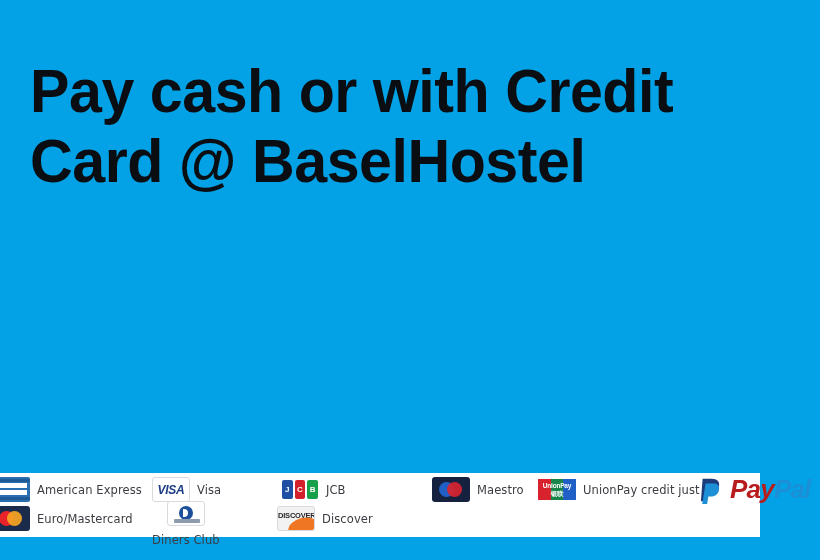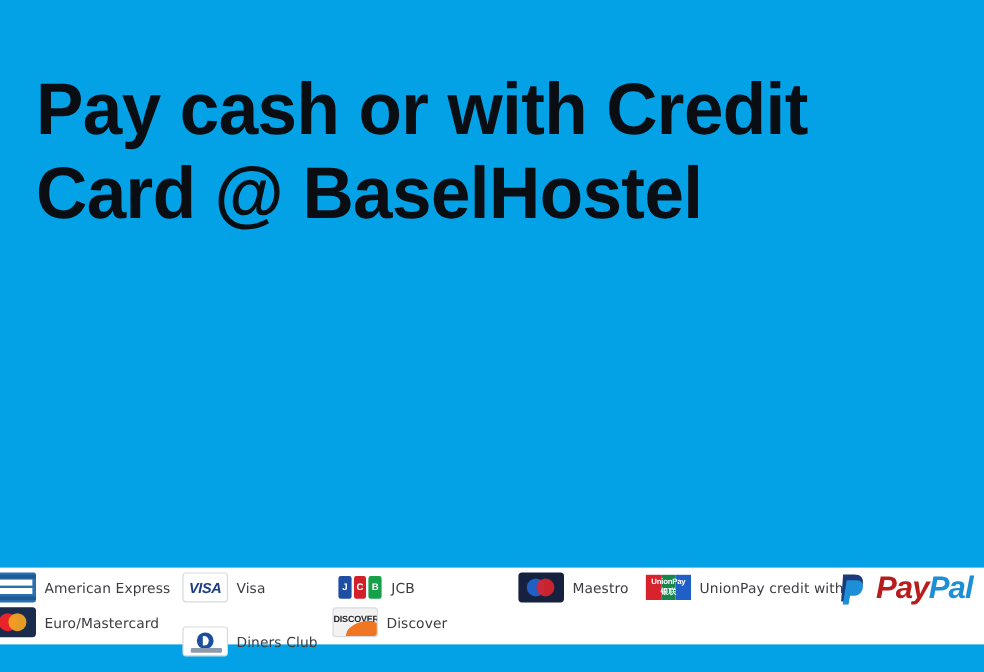--- a/index.html
+++ b/index.html
@@ -48,21 +48,21 @@
     white-space: nowrap;
     transform: scaleX(0.97);
     transform-origin: left center;
   }
 
   
   #payment-panel {
     position: absolute;
     left: 0;
     top: 473px;
-    width: 820px;
+    width: 760px;
     height: 64px;
     background: #ffffff;
   }
   .pm-grid {
     position: relative;
     width: 100%;
     height: 100%;
   }
   .pm-item {
     position: absolute;
@@ -323,21 +323,21 @@
         <span class="pm-label">Euro/Mastercard</span>
       </div>
 
       <div class="pm-item" style="left:152px; top:3px;">
         <span class="tile tile-bordered visa">
           <span class="visa-text">VISA</span>
         </span>
         <span class="pm-label">Visa</span>
       </div>
 
-      <div class="pm-item" style="left:152px; top:48px;">
+      <div class="pm-item" style="left:152px; top:28px;flex-direction:column;">
         <span class="tile tile-bordered diners">
           <span class="diners-mark"></span>
           <span class="diners-cap"></span>
         </span>
         <span class="pm-label">Diners Club</span>
       </div>
 
       <div class="pm-item" style="left:281px; top:3px;">
         <span class="tile jcb">
           <span class="jcb-blk b">J</span>
@@ -367,21 +367,21 @@
       <div class="pm-item" style="left:538px; top:3px;">
         <span class="tile unionpay">
           <span class="up-band r"></span>
           <span class="up-band g"></span>
           <span class="up-band b"></span>
           <span class="up-overlay">
             <span>UnionPay</span>
             <span>银联</span>
           </span>
         </span>
-        <span class="pm-label">UnionPay credit with</span>
+        <span class="pm-label">UnionPay credit just</span>
       </div>
 
       <div id="paypal-item" style="left:698px; top:1px;">
         <span class="pp-mark">
           <svg viewBox="0 0 26 30" width="26" height="28" aria-hidden="true">
             <path d="M4 3 H14 C19.5 3 22.5 6 21.6 11 C20.8 15.6 17.4 18 12.6 18 H9.3 L7.8 27 H2.2 Z" fill="#1b3b7a"></path>
             <path d="M7.2 8 H16 C20.2 8 22.4 10.6 21.6 15 C20.8 19.4 17.6 22 13.2 22 H10.2 L8.8 30 H3.6 Z" fill="#1c8fd6"></path>
           </svg>
         </span>
         <span class="pp-wordmark"><span class="pp-pay">Pay</span><span class="pp-pal">Pal</span></span>

